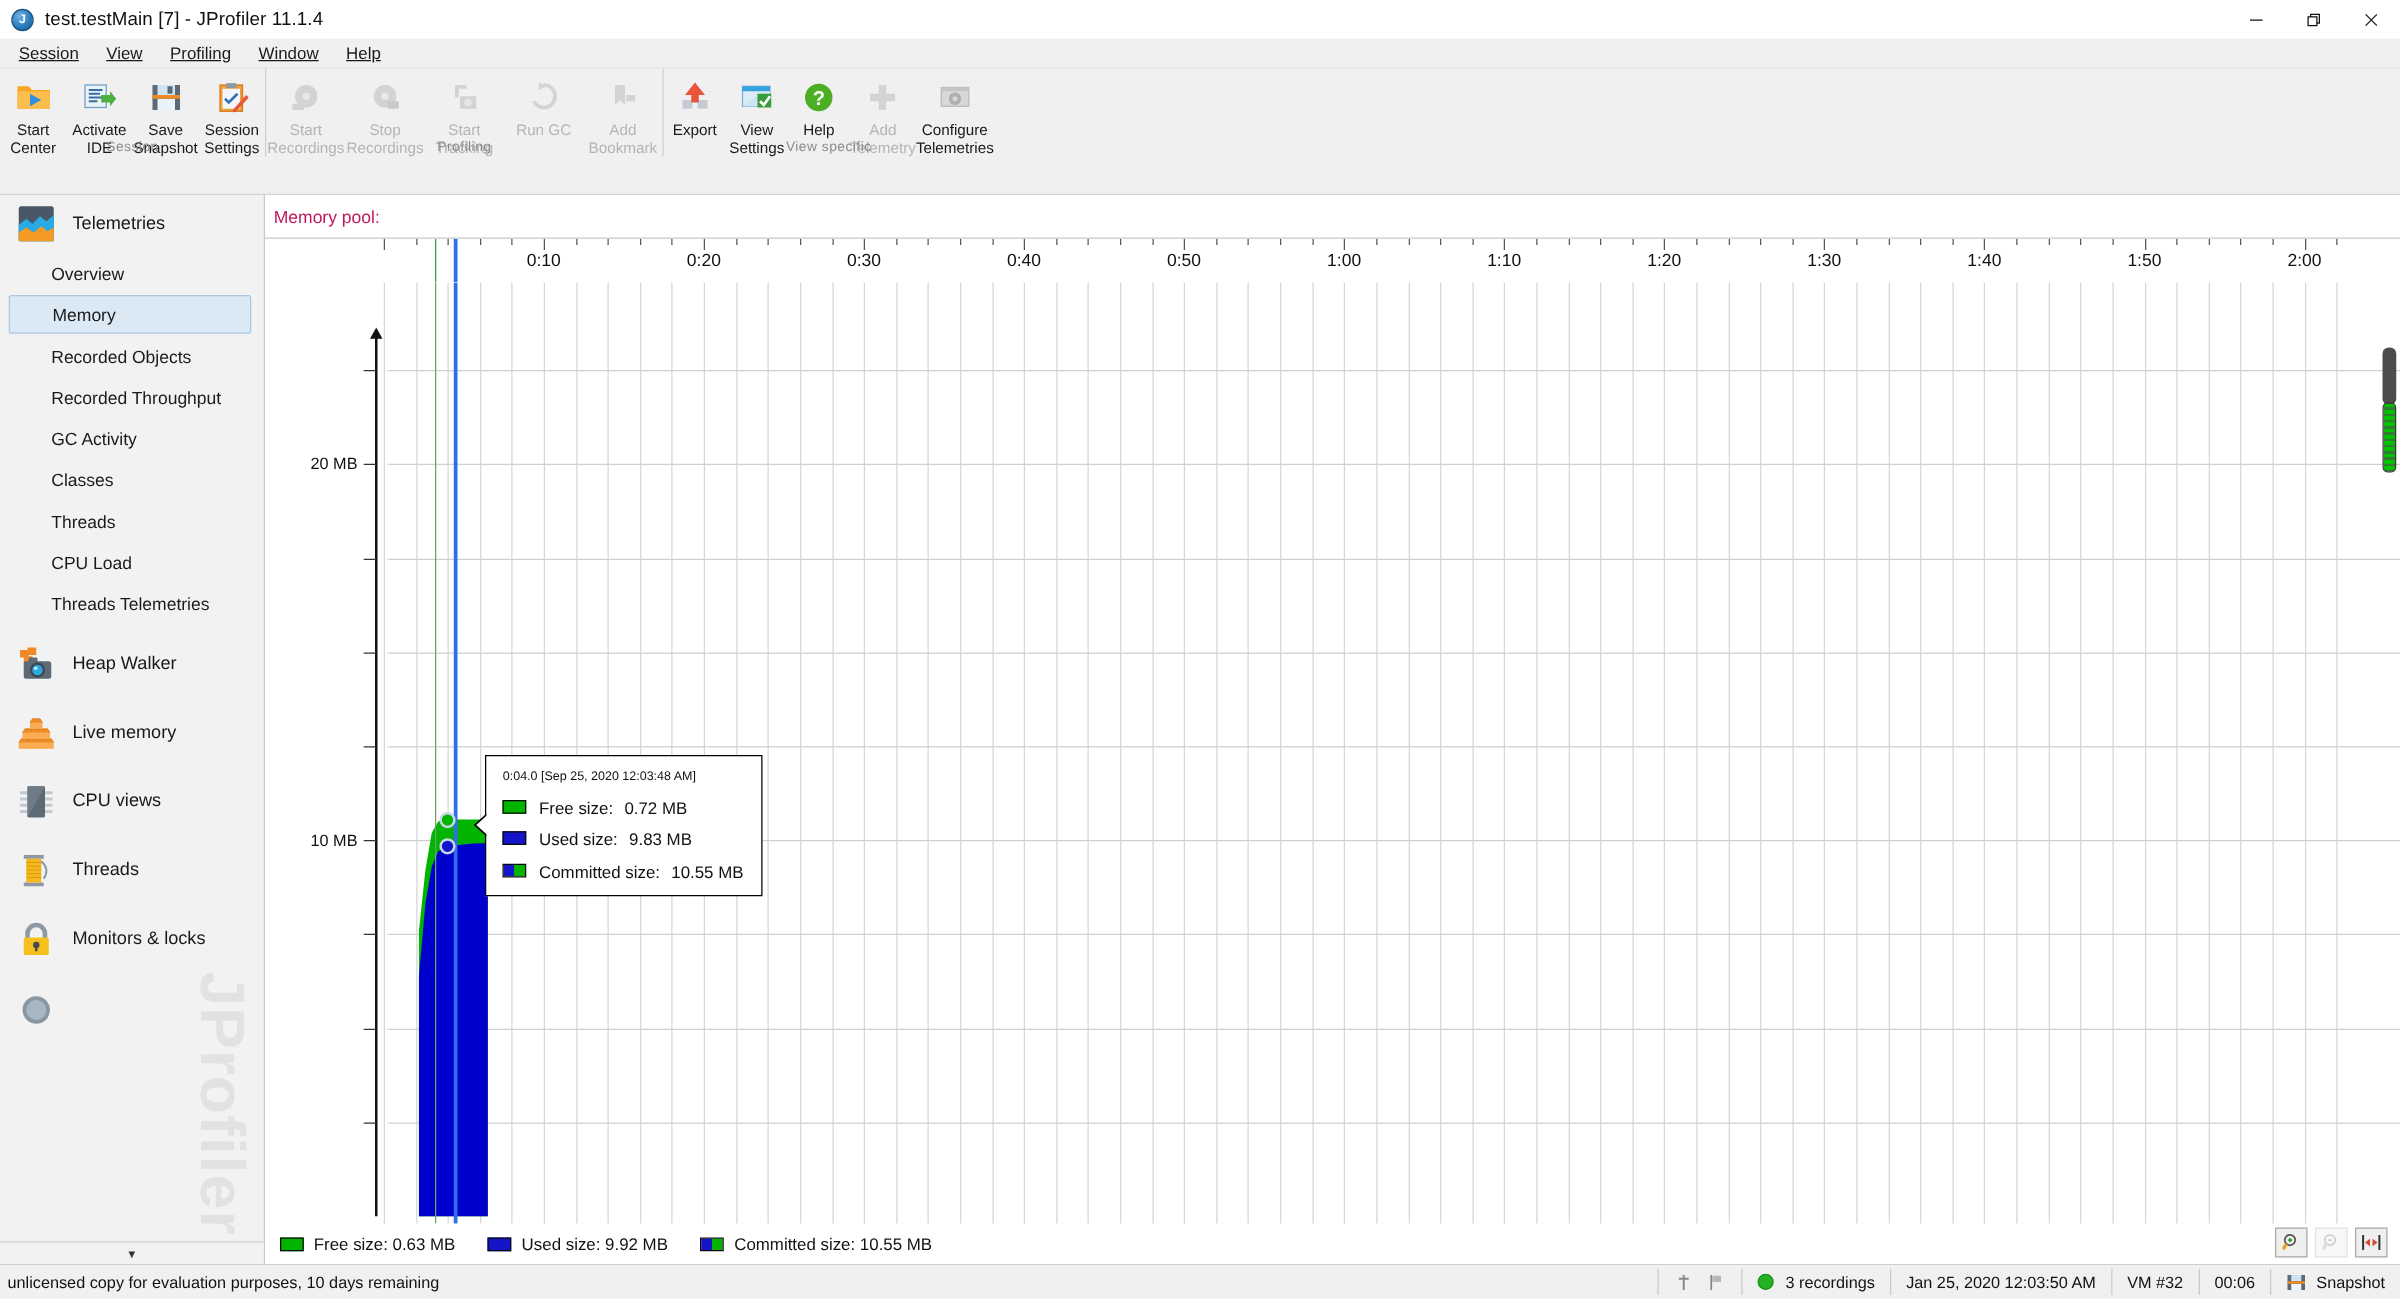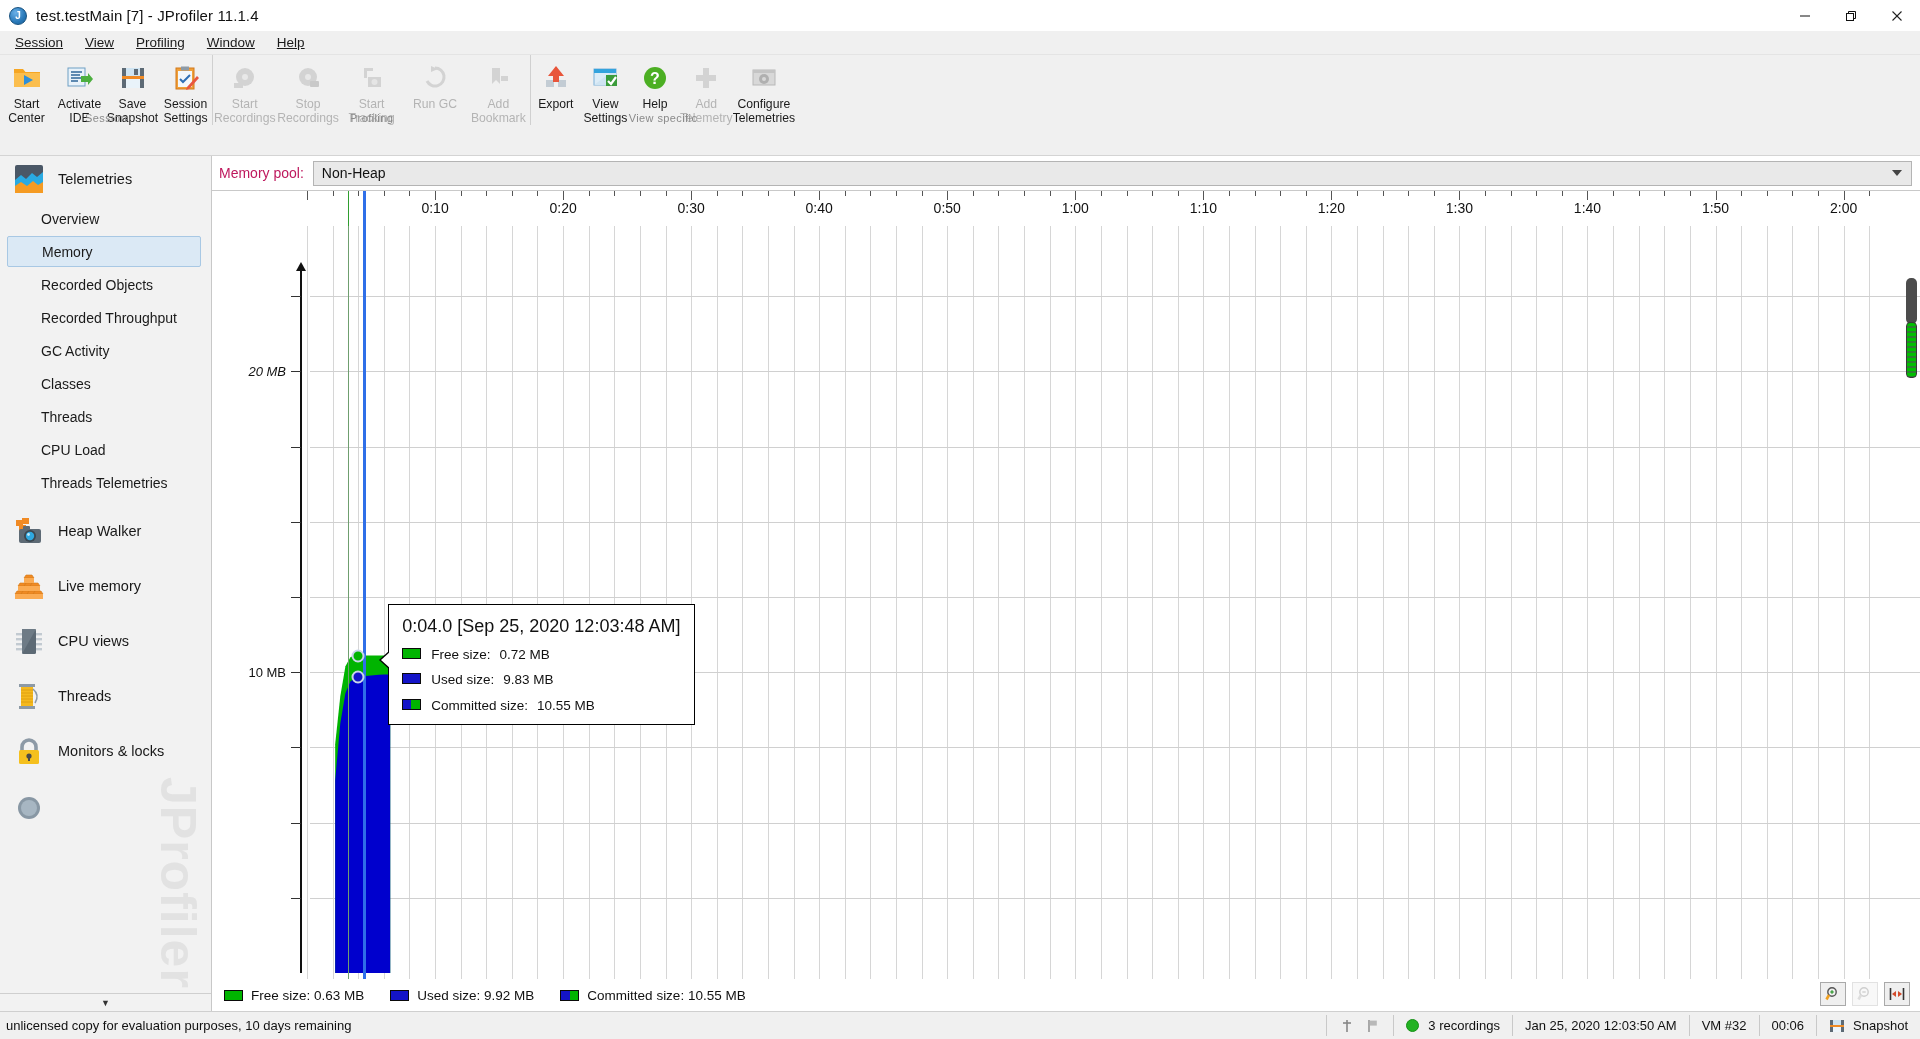--- a/index.html
+++ b/index.html
@@ -159,21 +159,21 @@
     position: absolute; width: 13px; height: 13px; border-radius: 50%;
     border: 2.5px solid #c9d5ea; transform: translate(-50%, -50%);
   }
 
   
   .tooltip {
     position: absolute; background: #fff; border: 1px solid #000;
     padding: 12px 14px 12px 13px; font-size: 13.5px; color: #111; line-height: 1;
     white-space: nowrap; z-index: 40;
   }
-  .tooltip .tt-time { font-size: 18px; margin-bottom: 13px; color: #111; }
+  .tooltip .tt-time { font-size: 10px; margin-bottom: 13px; color: #111; }
   .tooltip .tt-row { display: flex; margin-bottom: 12px; }
   .tooltip .tt-row:last-child { margin-bottom: 0; }
   .tooltip .sw {
     width: 19px; height: 11px; margin-right: 10px; border: 1px solid #0a0a0a; flex: 0 0 19px;
   }
   .tooltip .tt-name { min-width: 0; }
   .tooltip .tt-val { margin-left: 9px; }
   .tt-arrow, .tt-arrow-in {
     position: absolute; left: -10px; top: 46px; width: 0; height: 0;
     border-top: 9px solid transparent; border-bottom: 9px solid transparent;
@@ -590,24 +590,20 @@
 
       <div class="sb-collapse">
         <span>▼</span>
       </div>
     </div>
 
     <div class="main">
 
       <div class="poolbar">
         <div class="pool-label">Memory pool:</div>
-        <div class="combo">
-          <span>Non-Heap</span>
-          <span class="caret"></span>
-        </div>
       </div>
 
       <div class="chartwrap">
 
         <div class="xaxis" id="xaxis">
             <div class="tick major" style="left: 95px;"></div>
             <div class="tick minor" style="left: 120.61px;"></div>
             <div class="tick minor" style="left: 146.22px;"></div>
             <div class="tick minor" style="left: 171.829px;"></div>
             <div class="tick minor" style="left: 197.439px;"></div>
@@ -762,21 +758,21 @@
               <div class="ytick" style="top: 671.787px; left: 79px;"></div>
               <div class="ytick" style="top: 596.574px; left: 79px;"></div>
               <div class="ytick" style="top: 521.362px; left: 79px;"></div>
               <div class="ytick" style="top: 446.149px; left: 79px;"></div>
               <div class="ytick" style="top: 370.936px; left: 79px;"></div>
               <div class="ytick" style="top: 295.723px; left: 79px;"></div>
               <div class="ytick" style="top: 220.511px; left: 79px;"></div>
               <div class="ytick" style="top: 145.298px; left: 79px;"></div>
               <div class="ytick" style="top: 70.0851px; left: 79px;"></div>
               <div class="ylabel" style="top: 446.149px; right: 1634px;">10 MB</div>
-              <div class="ylabel" style="top: 145.298px; right: 1634px; font-style: italic;">20 MB</div>
+              <div class="ylabel" style="top: 145.298px; right: 1634px;">20 MB</div>
               <svg width="1708" height="753" style="position: absolute; left: 0px; top: 0px;">
                 <path d="M 123.17073170731707 747 L 123.17073170731707 518.3531914893617 L 128.29268292682926 470.2170212765958 L 133.41463414634146 440.131914893617 L 138.53658536585365 431.10638297872345 L 143.65853658536585 429.6021276595744 L 146.21951219512195 429.6021276595744 L 151.34146341463415 429.6021276595744 L 156.46341463414635 429.6021276595744 L 161.58536585365852 429.6021276595744 L 166.7073170731707 429.6021276595744 L 171.8292682926829 429.6021276595744 L 178.2317073170732 429.6021276595744 L 178.2317073170732 747 Z" fill="#00b400"></path>
                 <path d="M 123.17073170731707 747 L 123.17073170731707 554.4553191489362 L 128.29268292682926 497.2936170212766 L 133.41463414634146 467.20851063829787 L 138.53658536585365 455.1744680851064 L 143.65853658536585 452.1659574468085 L 146.21951219512195 451.26340425531913 L 151.34146341463415 450.36085106382984 L 156.46341463414635 449.7591489361702 L 161.58536585365852 449.15744680851066 L 166.7073170731707 448.8565957446808 L 171.8292682926829 448.5557446808511 L 178.2317073170732 448.5557446808511 L 178.2317073170732 747 Z" fill="#0000cd"></path>
               </svg>
               <div class="markerline" style="left: 135.976px; width: 1px; background: rgb(111, 159, 111);"></div>
               <div class="markerline" style="left: 151.341px; width: 3px; background: rgb(47, 111, 232);"></div>
               <div class="datapoint" style="left: 146.22px; top: 429.602px; background: rgb(0, 180, 0);"></div>
               <div class="datapoint" style="left: 146.22px; top: 451.263px; background: rgb(20, 20, 200);"></div>
             </div>
 

